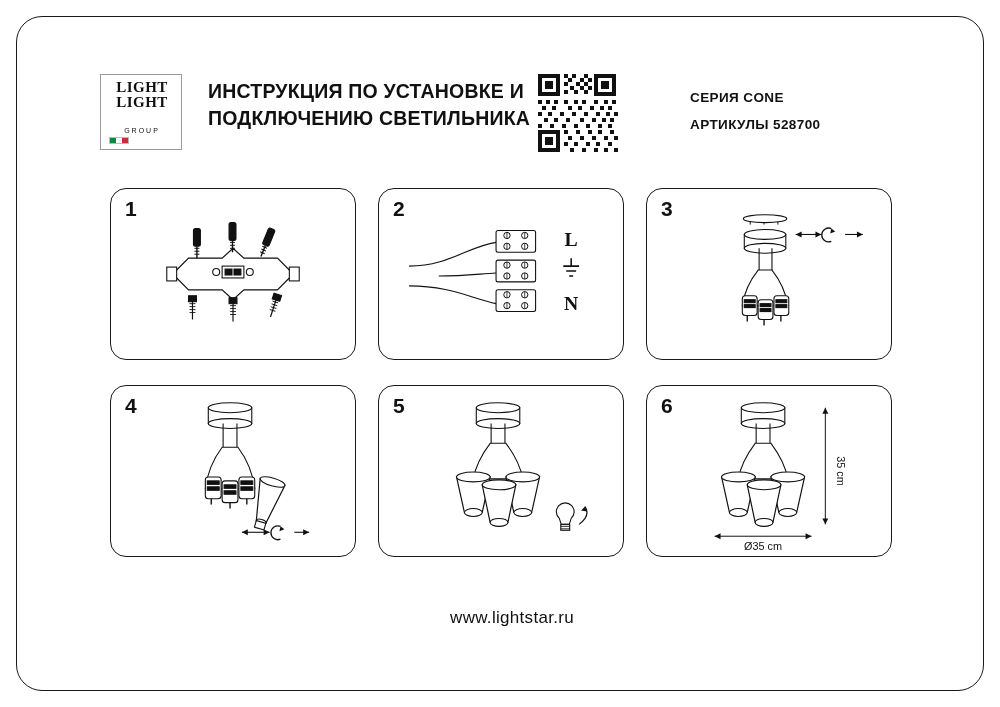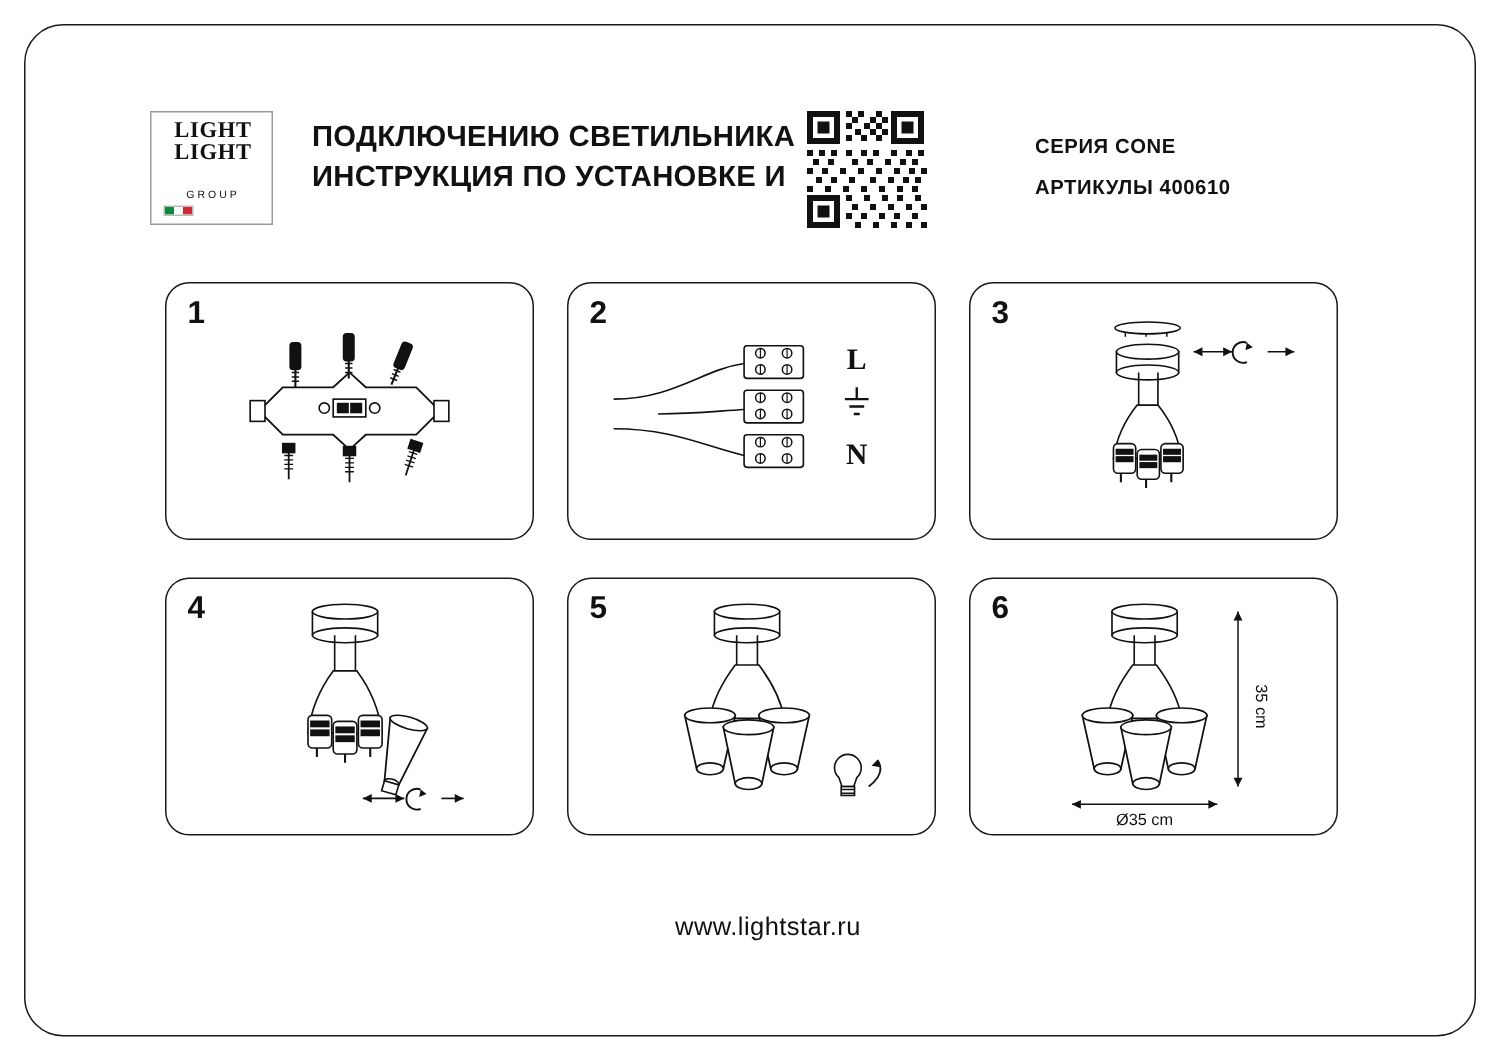--- a/index.html
+++ b/index.html
@@ -163,22 +163,22 @@
     <div class="logo">
       <div class="logo-text">
         <span>LIGHT</span>
         <span>LIGHT</span>
       </div>
       <div class="logo-flag"></div>
       <div class="logo-group">GROUP</div>
     </div>
 
     <div class="title">
+      <div>ИНСТРУКЦИЯ ПО УСТАНОВКЕ И</div>
       <div>ПОДКЛЮЧЕНИЮ СВЕТИЛЬНИКА</div>
-      <div>ИНСТРУКЦИЯ ПО УСТАНОВКЕ И</div>
     </div>
 
     <svg class="qr" viewBox="0 0 82 82">
       <rect x="0" y="0" width="82" height="82" fill="#fff"></rect>
       <g fill="#111">
         <rect x="2" y="2" width="22" height="22"></rect>
         <rect x="58" y="2" width="22" height="22"></rect>
         <rect x="2" y="58" width="22" height="22"></rect>
       </g>
       <g fill="#fff">
@@ -263,21 +263,21 @@
         <rect x="34" y="76" width="4" height="4"></rect>
           <rect x="46" y="76" width="4" height="4"></rect>
           <rect x="58" y="76" width="4" height="4"></rect>
         <rect x="68" y="76" width="4" height="4"></rect>
           <rect x="78" y="76" width="4" height="4"></rect>
       </g>
     </svg>
 
     <div class="right-block">
       <div class="line">СЕРИЯ CONE</div>
-      <div class="line">АРТИКУЛЫ 400610</div>
+      <div class="line">АРТИКУЛЫ 528700</div>
     </div>
   </div>
 
   <div class="step" style="left:110px; top:188px; width:246px; height:172px;">
     <div class="step-num">1</div>
     <svg class="art" viewBox="0 0 246 172">
       <g stroke="#111" fill="none" stroke-width="1.1">
 
         <path d="M62 86 L78 70 L112 70 L123 60 L134 70 L168 70 L184 86 L168 102 L134 102 L123 112 L112 102 L78 102 Z" fill="#fff" stroke="#111" stroke-width="1.2"></path>
         <rect x="56" y="79" width="10" height="14" fill="#fff"></rect>

